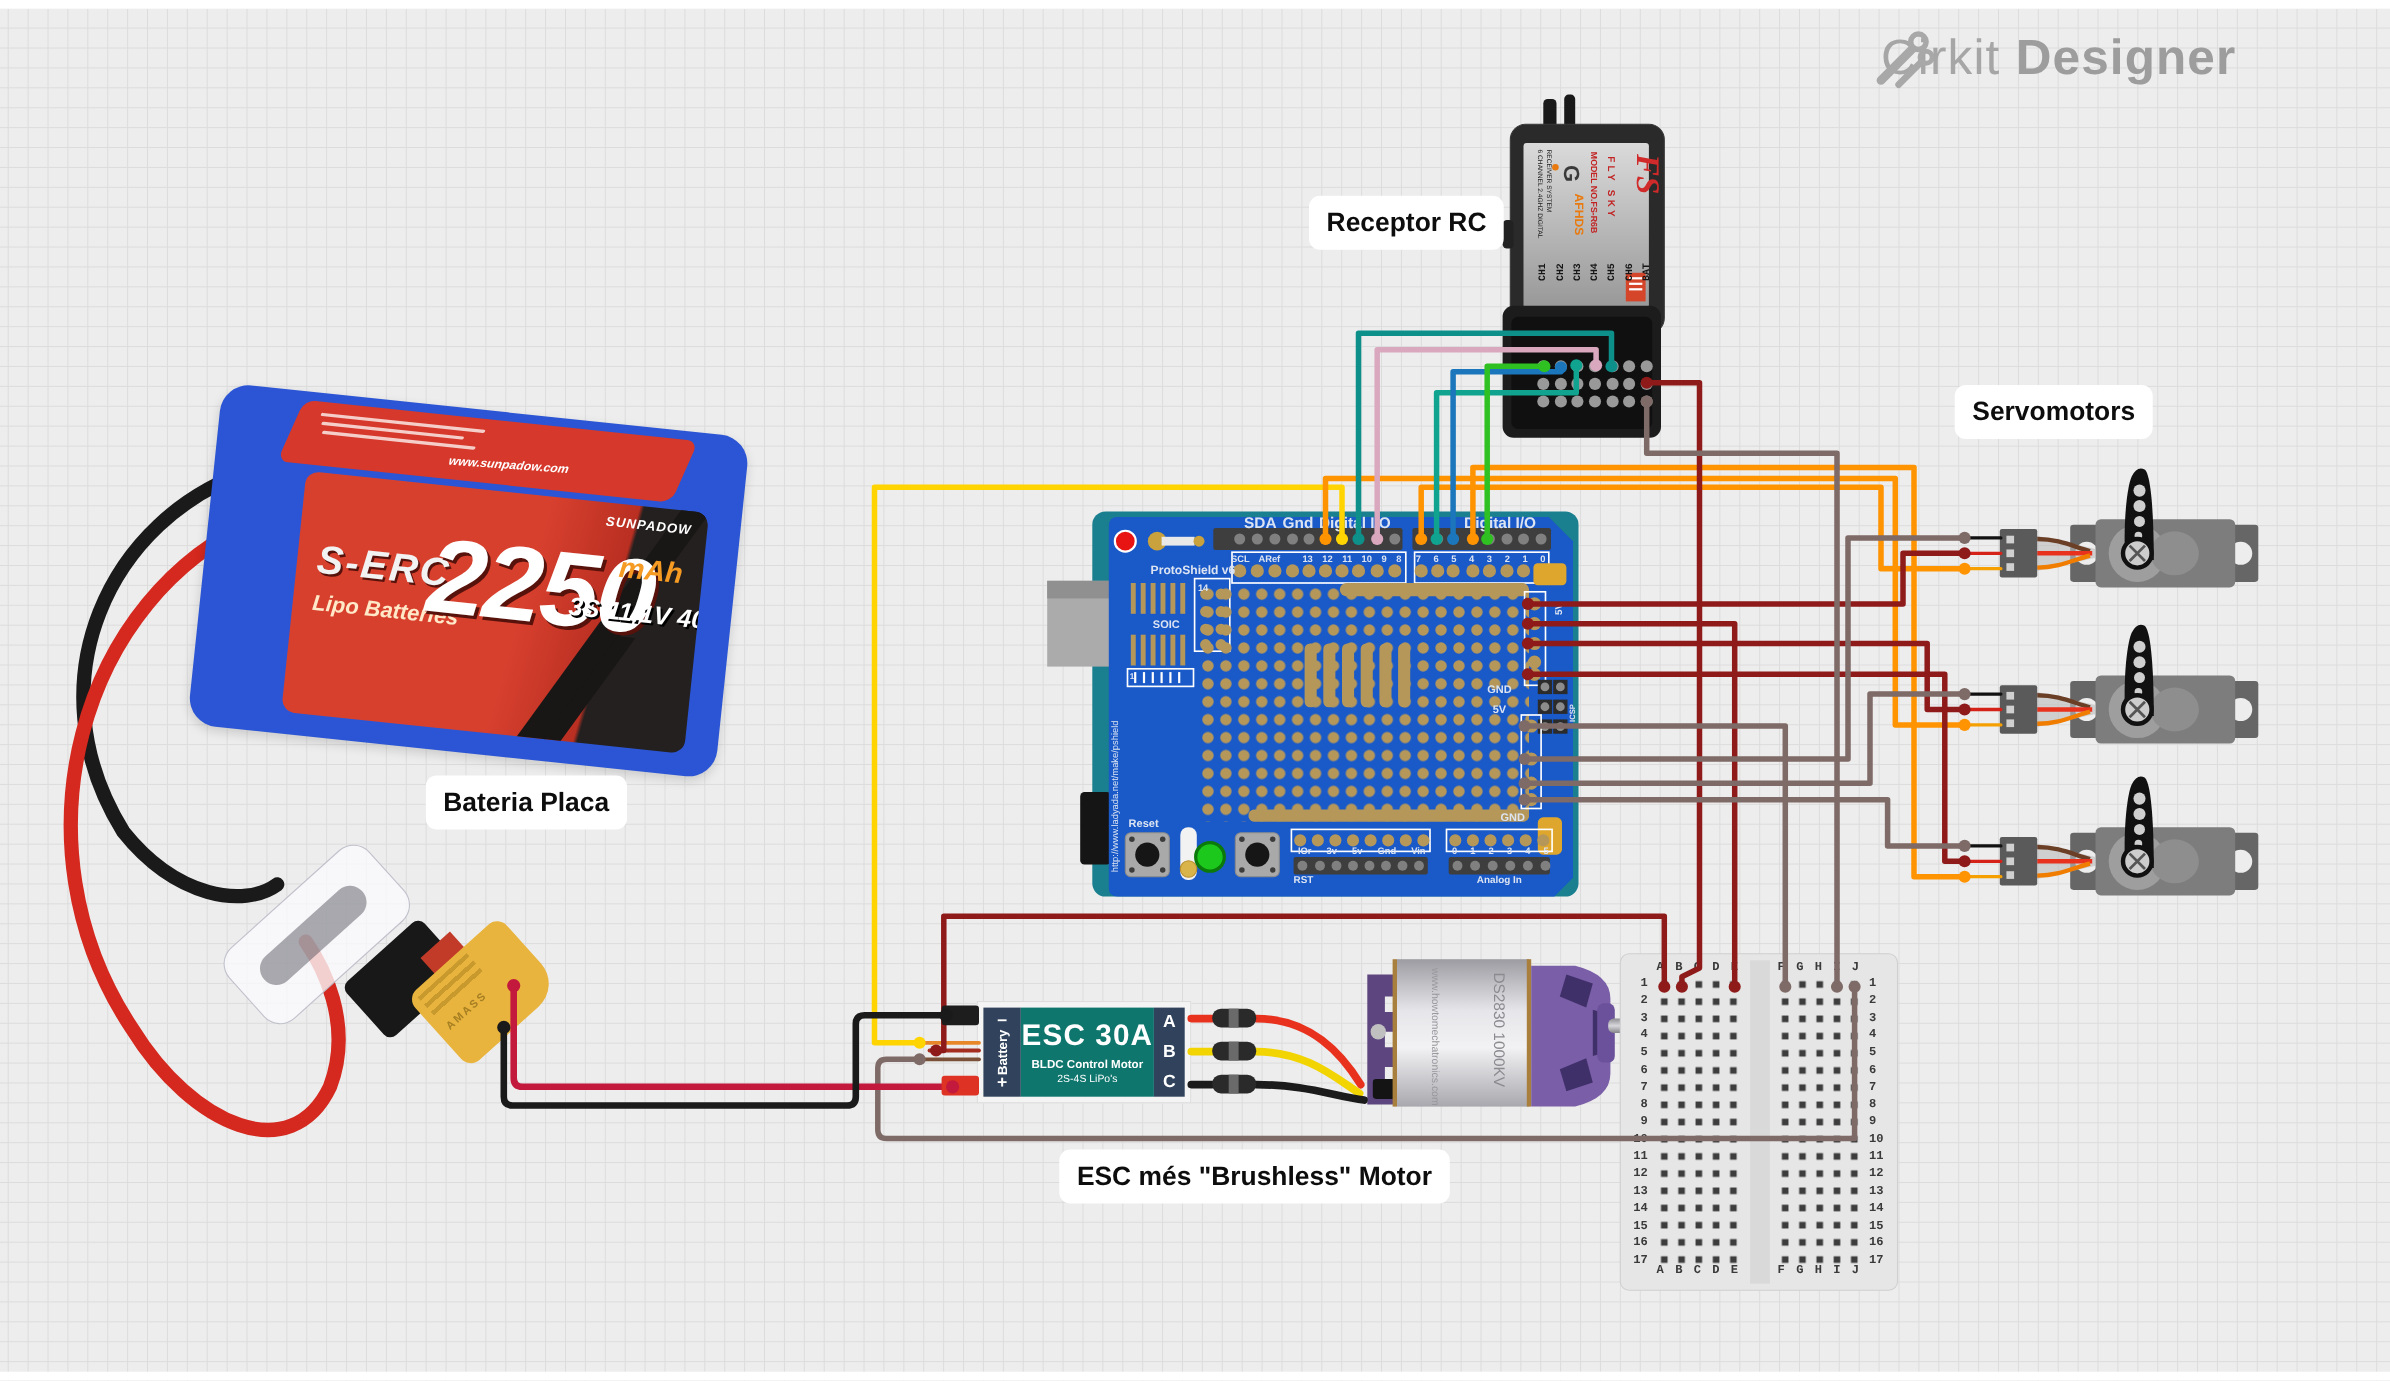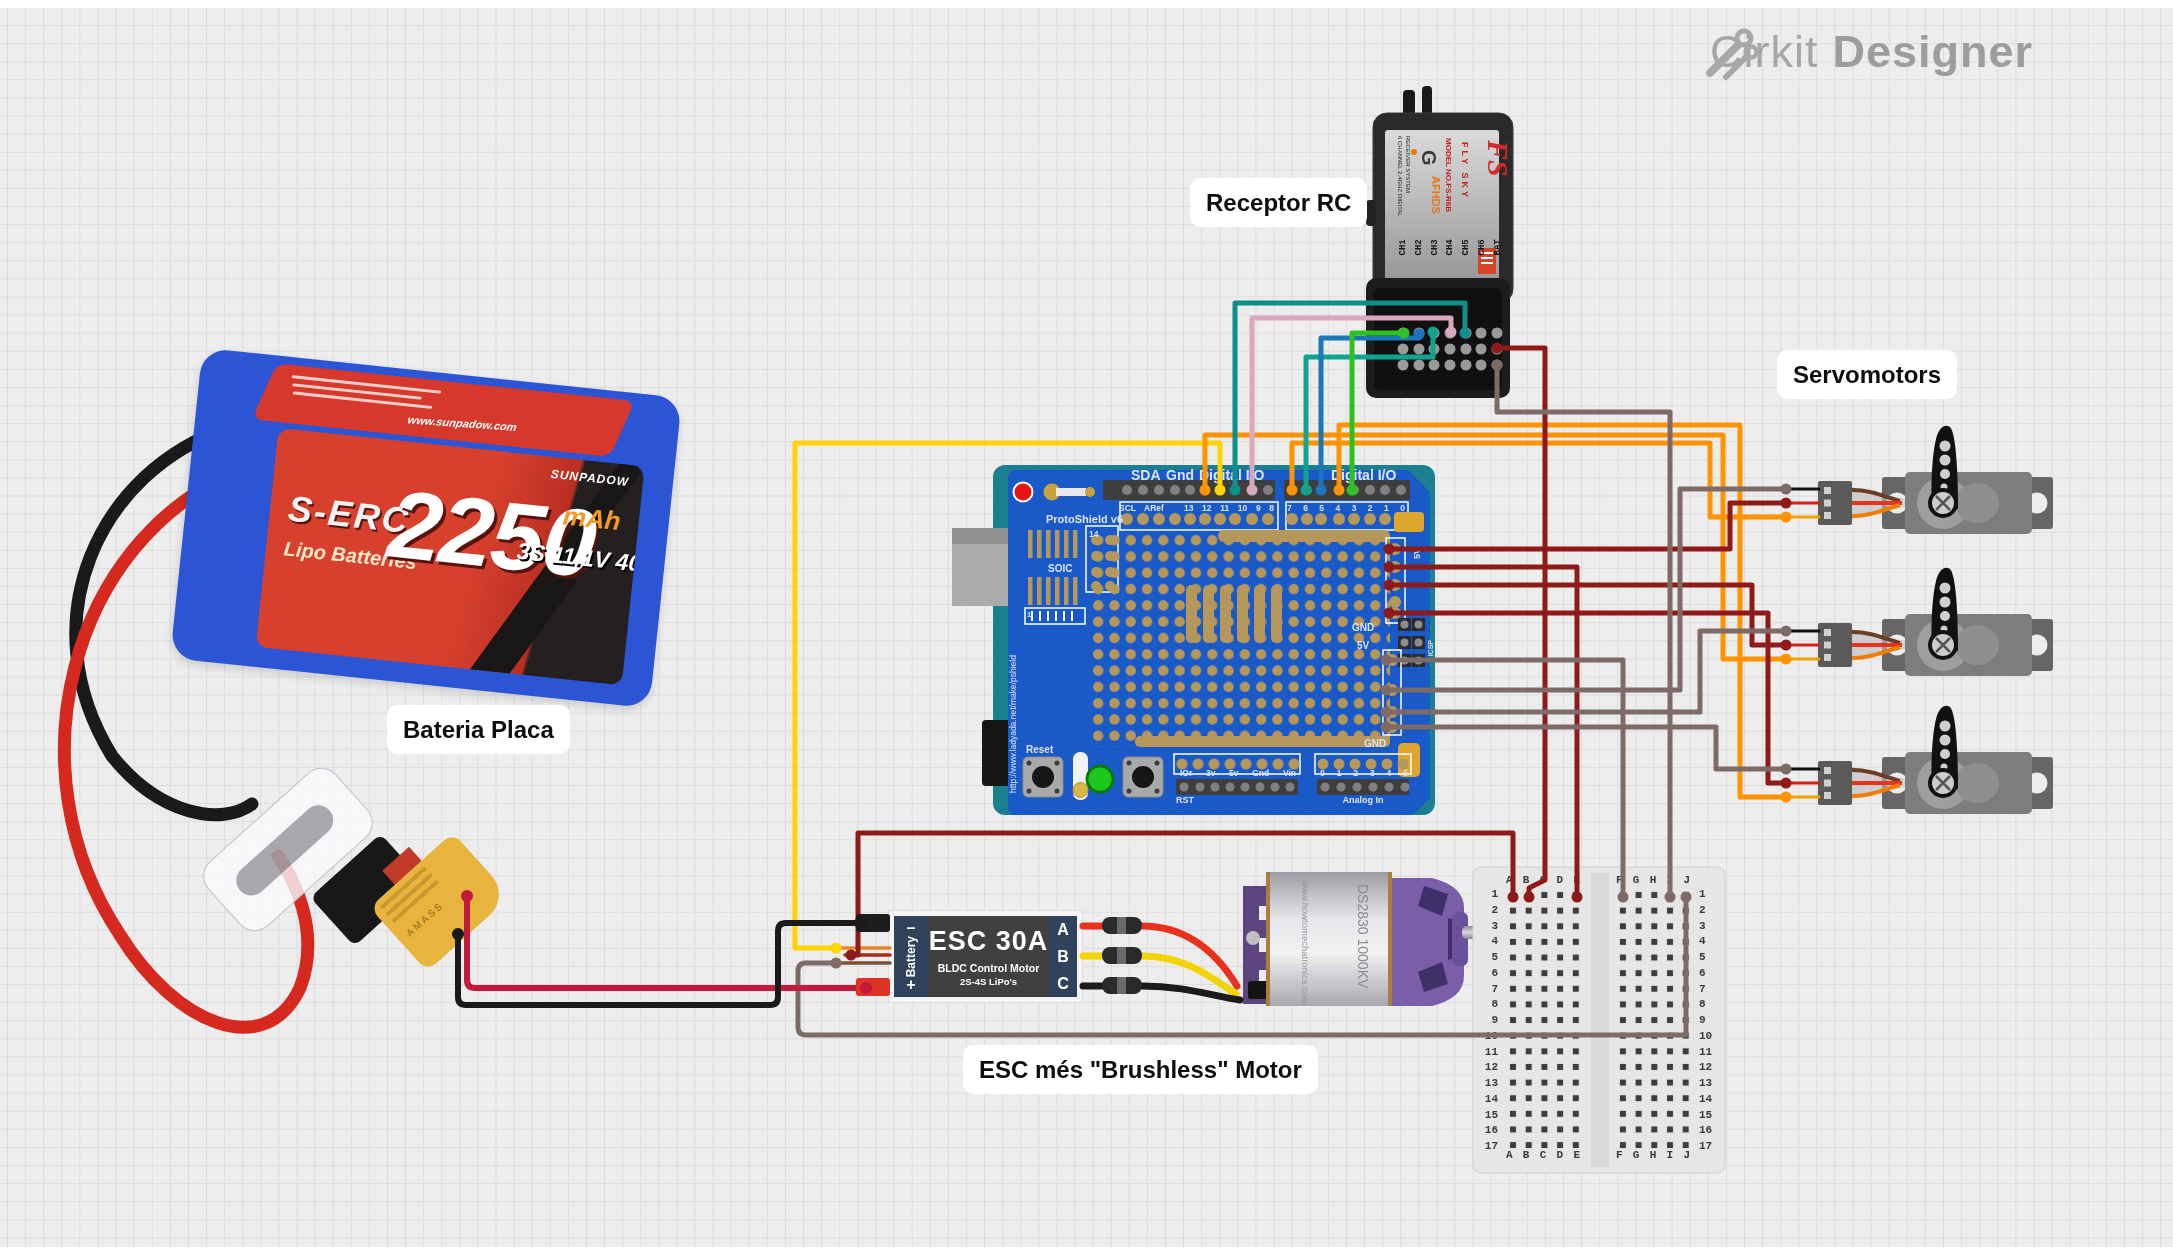--- a/index.html
+++ b/index.html
@@ -60,24 +60,24 @@
   .xt60 .grill{position:absolute;left:8px;top:6px;width:60px;height:26px;
     background:repeating-linear-gradient(#c89a2e 0 4px,#e9b43e 4px 9px);}
   .xt60 .amass{position:absolute;left:10px;top:40px;color:#a67f22;font-size:10px;font-weight:bold;letter-spacing:2px;}
   
   .esc{position:absolute;left:888px;top:910px;width:195px;height:93px;background:#f4f4f4;border:1px solid #ddd;
     box-sizing:border-box;display:flex;padding:5px;z-index:10;}
   .esc .navy{background:#31435c;color:#fff;display:flex;flex-direction:column;align-items:center;justify-content:space-between;}
   .esc .left{width:34px;padding:4px 0;}
   .esc .left .bt{writing-mode:vertical-rl;transform:rotate(180deg);font-size:12px;font-weight:bold;}
   .esc .left .sym{font-size:16px;font-weight:900;line-height:1;}
-  .esc .mid{flex:1;background:#404040;color:#fff;display:flex;flex-direction:column;align-items:center;justify-content:center;}
+  .esc .mid{flex:1;background:#0f766e;color:#fff;display:flex;flex-direction:column;align-items:center;justify-content:center;}
   .esc .mid .t{font-size:27px;font-weight:900;letter-spacing:1px;}
   .esc .mid .s{font-size:10.5px;font-weight:bold;margin-top:5px;}
-  .esc .mid .s2{font-size:9.5px;font-weight:bold;margin-top:2px;text-align:right;}
+  .esc .mid .s2{font-size:9.5px;font-weight:normal;margin-top:2px;text-align:right;}
   .esc .right{width:28px;justify-content:space-around;}
   .esc .right span{font-size:16px;font-weight:900;}
 </style>
 </head>
 <body>
 
 <div class="canvas">
   <div class="edge" style="top:0"></div>
   <div class="edge" style="top:1247px"></div>
 

